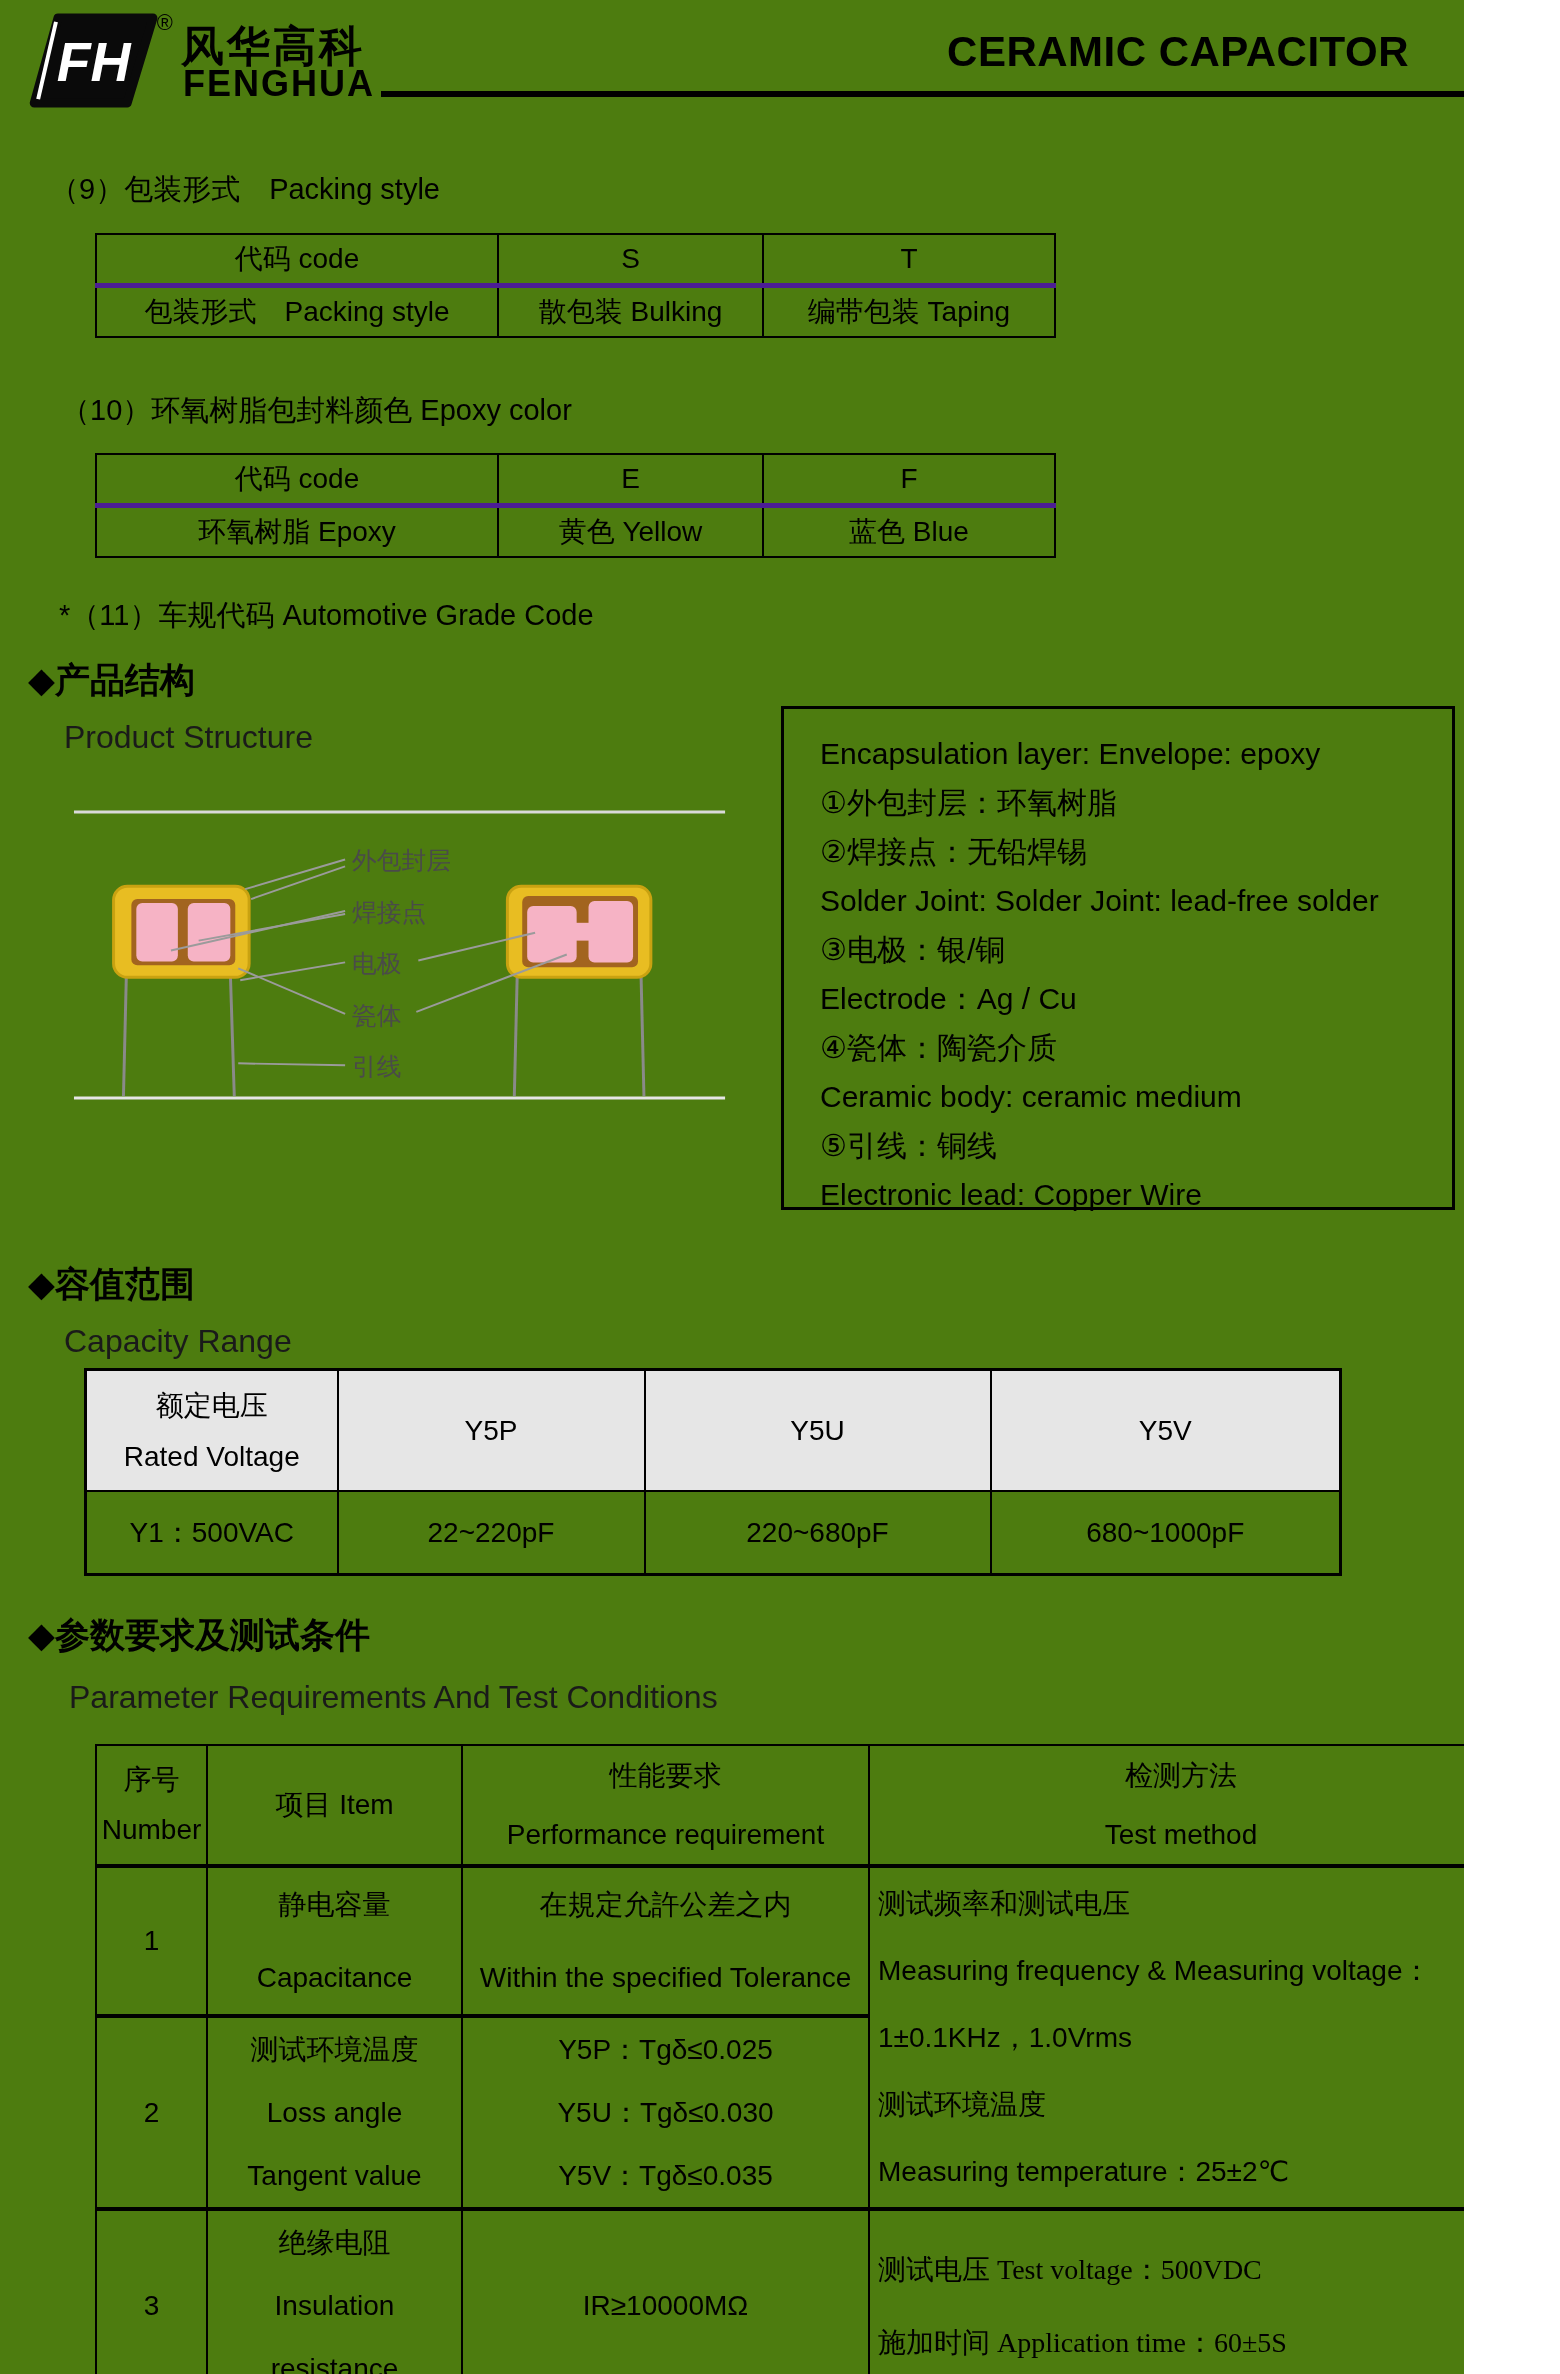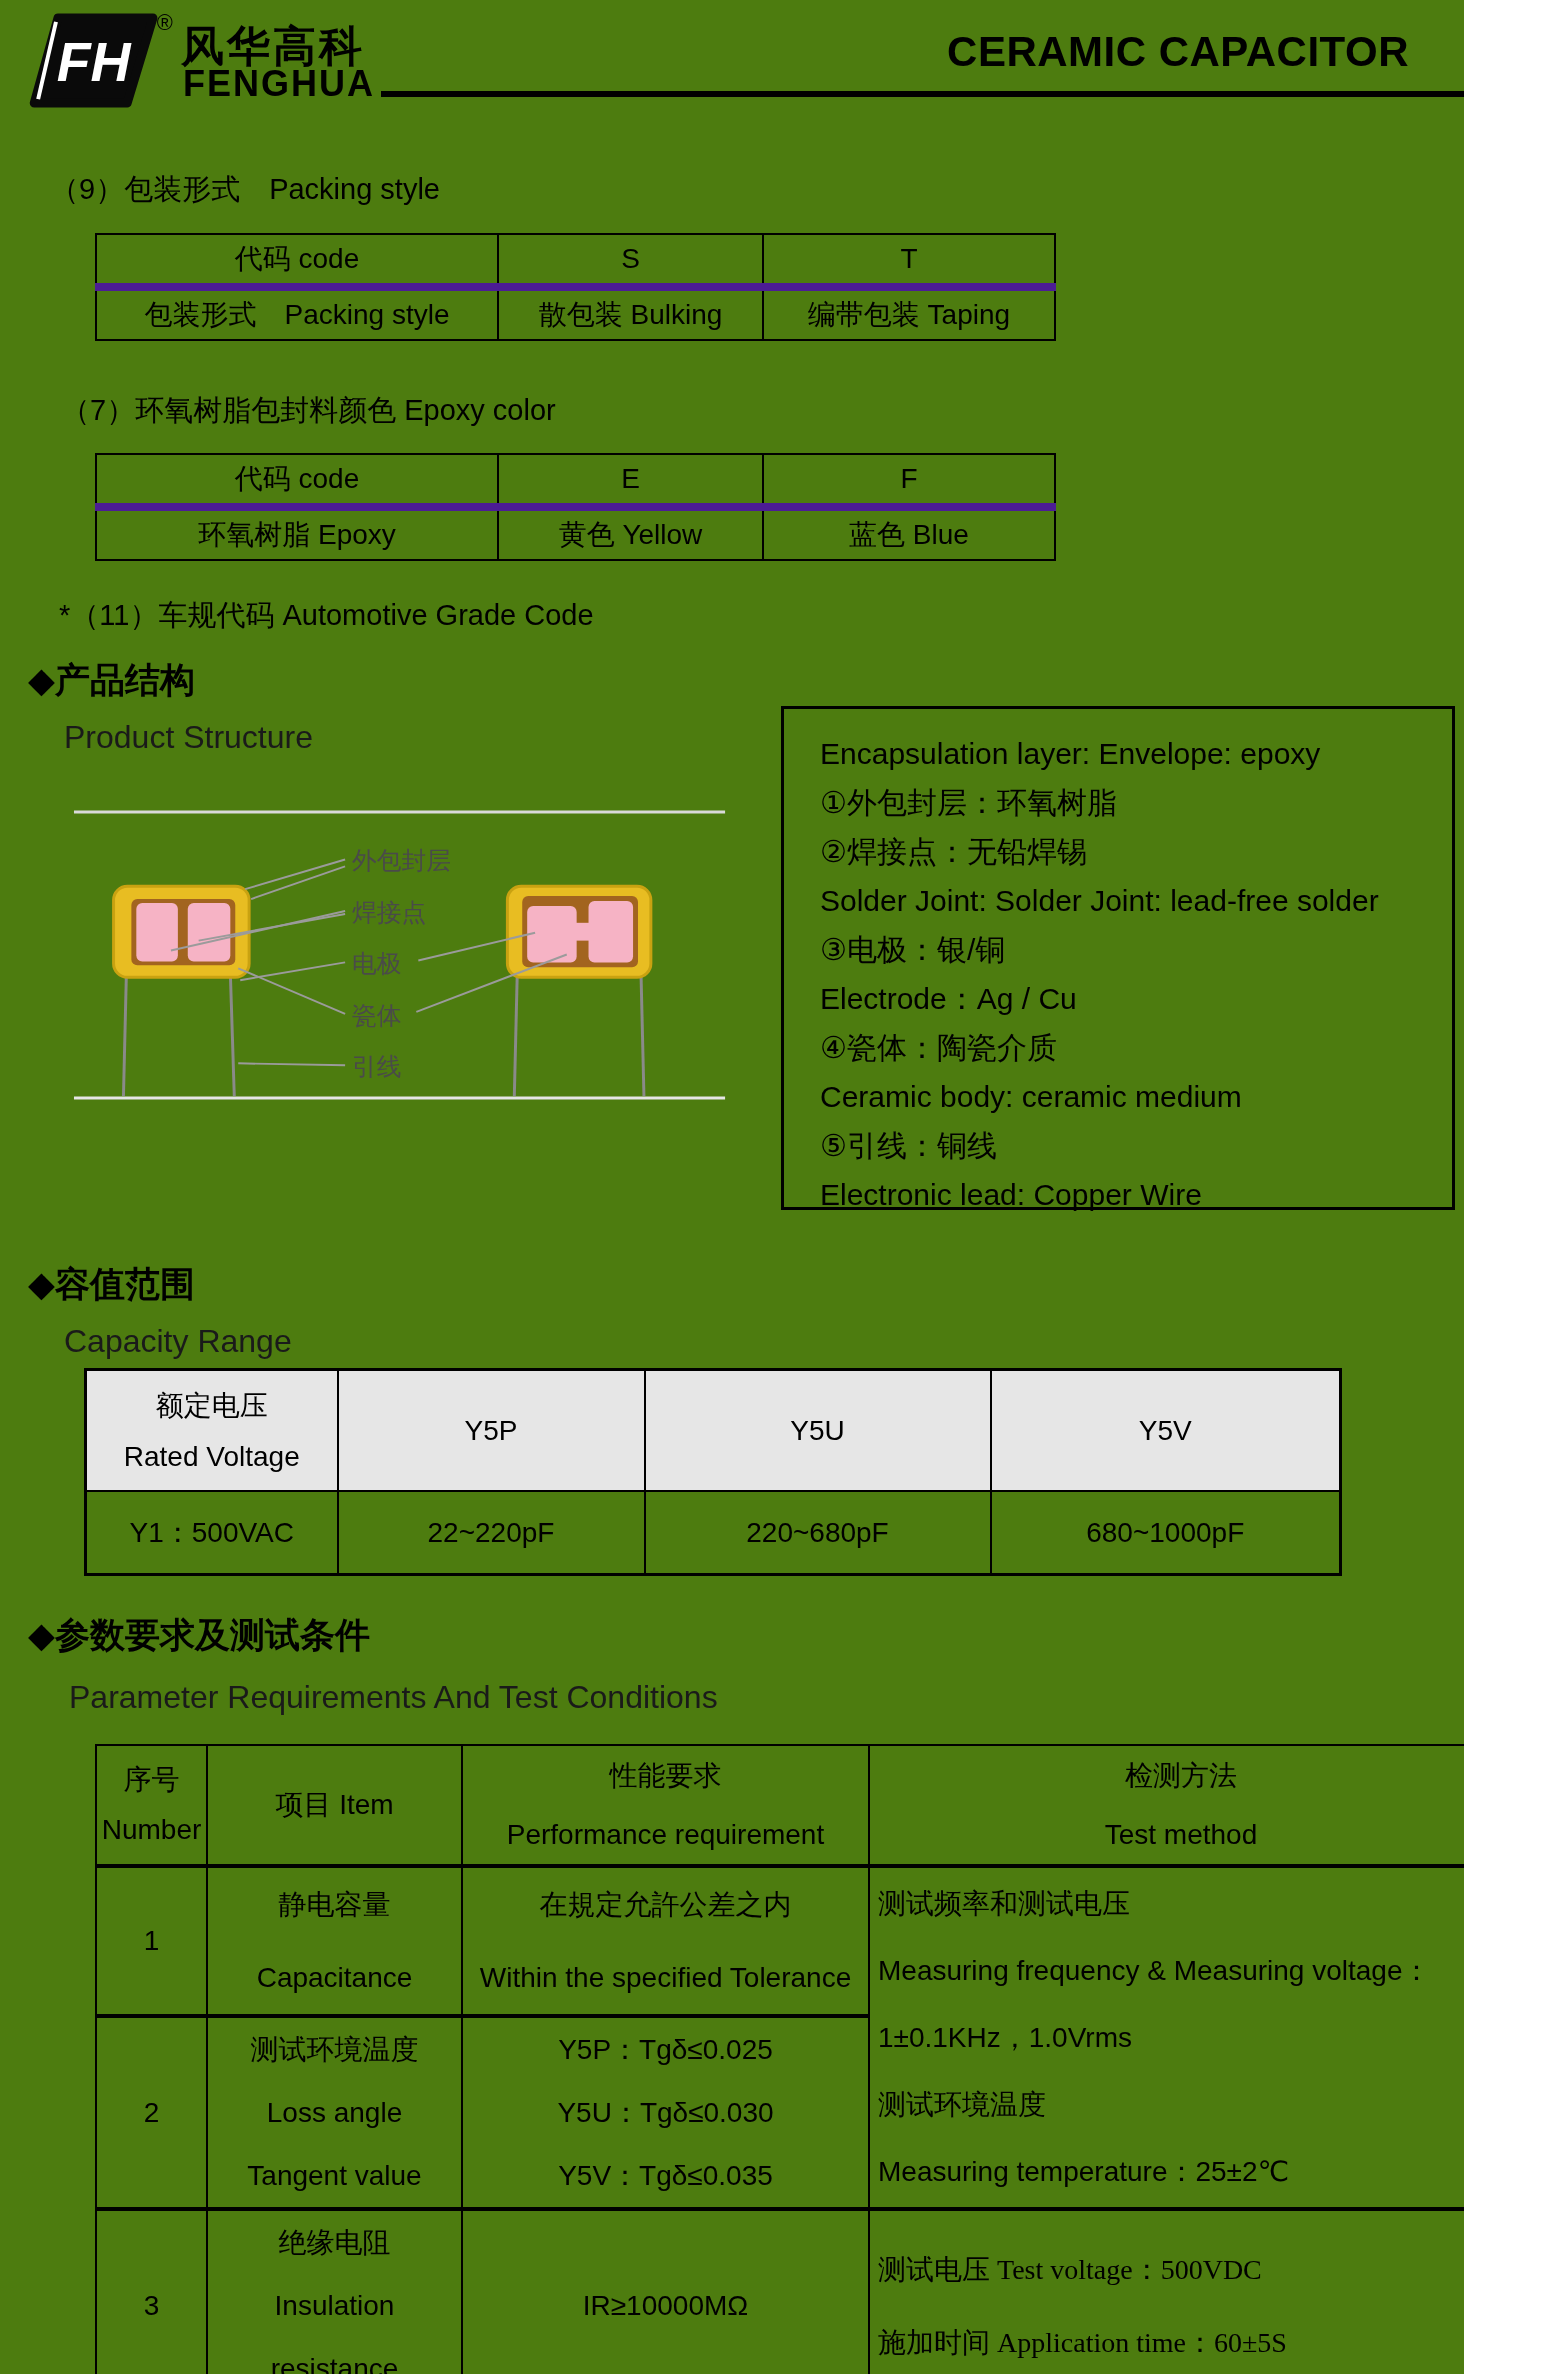--- a/index.html
+++ b/index.html
@@ -17,21 +17,21 @@
   .h-num{font-size:29px;}
   .h-zh{font-size:35px;font-weight:700;}
   .h-en{font-size:32px;color:#1a1a1a;}
 
   
   table{border-collapse:collapse;table-layout:fixed;}
   td{text-align:center;vertical-align:middle;font-size:28px;padding:0;overflow:hidden;}
 
   .t-small{border:2px solid #000;}
   .t-small td{border:2px solid #000;height:48px;}
-  .t-small tr.first td{border-bottom:8px solid #4c1d95;margin-left:36px;}
+  .t-small tr.first td{border-bottom:5px solid #4c1d95;margin-left:36px;}
 
   .t-cap{border:3px solid #000;}
   .t-cap td{border:2px solid #000;}
   .t-cap tr.hdr td{background:#e6e6e6;height:119px;}
   .t-cap tr.data td{height:81px;}
   .cap-hdr-line{line-height:51px;}
 
   .t-par{border:2px solid #000;border-bottom-width:4px;}
   .t-par td{border:2px solid #000;border-bottom-width:4px;}
   .t-par tr.hrow td{height:105px;}
@@ -79,21 +79,21 @@
       <td>T</td>
     </tr>
     <tr>
       <td>包装形式　Packing style</td>
       <td>散包装 Bulking</td>
       <td>编带包装 Taping</td>
     </tr>
   </tbody>
     </table>
 
-  <div class="abs h-num" style="left:61px;top:391px;">（7）环氧树脂包封料颜色  Epoxy color</div>
+  <div class="abs h-num" style="left:61px;top:391px;">（10）环氧树脂包封料颜色  Epoxy color</div>
   <table class="t-small abs" style="left:95px;top:453px;width:959px;">
     <colgroup>
         <col style="width:402px">
         <col style="width:265px">
         <col style="width:292px">
       </colgroup>
     <tbody>
         <tr class="first">
       <td>代码 code</td>
       <td>E</td>

